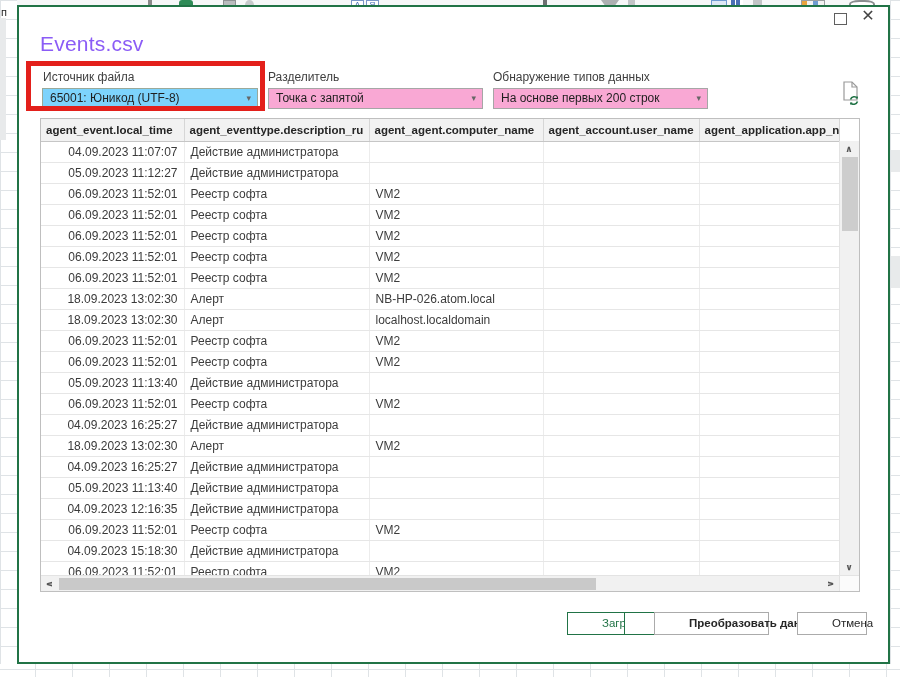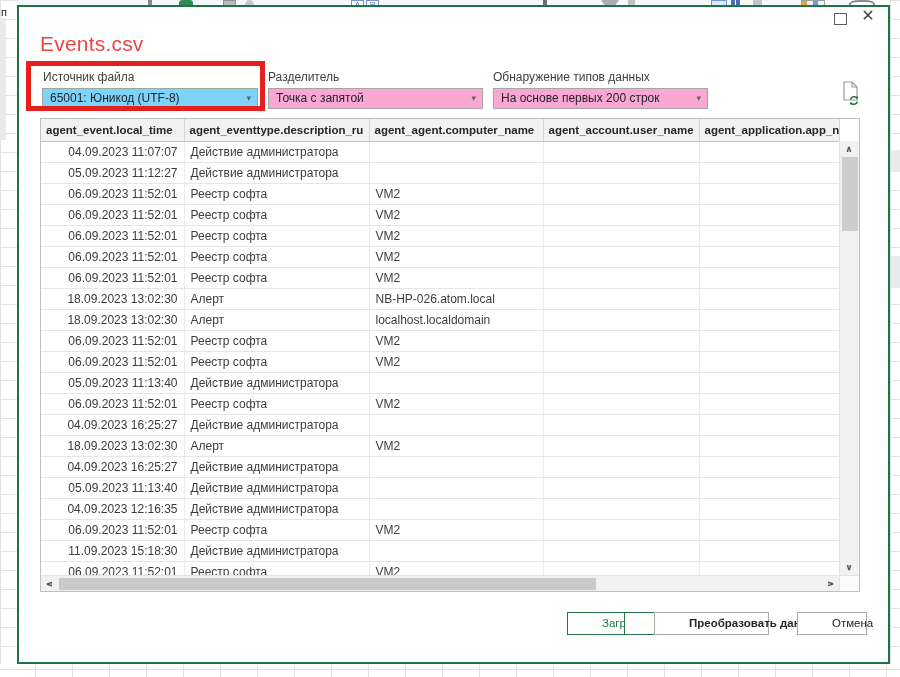--- a/index.html
+++ b/index.html
@@ -21,21 +21,21 @@
   .bg-letter { position:absolute; left:1px; top:6px; font-size:11px; color:#222; }
 
   
   .dialog { position:absolute; left:17px; top:5px; width:873px; height:659px;
     background:#fff; border:2px solid #217346; }
 
   .win-btn { position:absolute; color:#444; text-align:center; cursor:pointer; }
   .btn-max { left:834px; top:13px; width:13px; height:12px; border:1px solid #5f5f5f; }
   .btn-close { left:858px; top:5px; width:20px; height:22px; font-size:16px; line-height:22px; }
 
-  .dlg-title { position:absolute; left:40px; top:32px; font-size:21px; color:#ef4444; letter-spacing:0.2px; }
+  .dlg-title { position:absolute; left:40px; top:32px; font-size:21px; color:#8b5cf6; letter-spacing:0.2px; }
 
   .fld-label { position:absolute; font-size:12px; color:#404040; }
   .dropdown { position:absolute; height:21px; background:#f9a8d4; border:1px solid #a6a6a6;
     font-size:12px; color:#1f1f1f; line-height:19px; padding-left:7px; cursor:pointer; white-space:nowrap; overflow:hidden; }
   .dropdown .dd-arrow { position:absolute; right:6px; top:0; font-size:9px; color:#666; line-height:19px; }
   .dd-green { background:#7dd3fc; border-color:#9aa99a; }
 
   .annotation { position:absolute; left:26px; top:61px; width:239px; height:50px;
     border:5px solid #e3201b; z-index:6; pointer-events:none; }
 
@@ -314,21 +314,21 @@
             <td></td>
           </tr>
           <tr>
             <td class="c-date">06.09.2023 11:52:01</td>
             <td>Реестр софта</td>
             <td>VM2</td>
             <td></td>
             <td></td>
           </tr>
           <tr>
-            <td class="c-date">11.09.2023 15:18:30</td>
+            <td class="c-date">04.09.2023 15:18:30</td>
             <td>Действие администратора</td>
             <td></td>
             <td></td>
             <td></td>
           </tr>
           <tr>
             <td class="c-date">06.09.2023 11:52:01</td>
             <td>Реестр софта</td>
             <td>VM2</td>
             <td></td>

